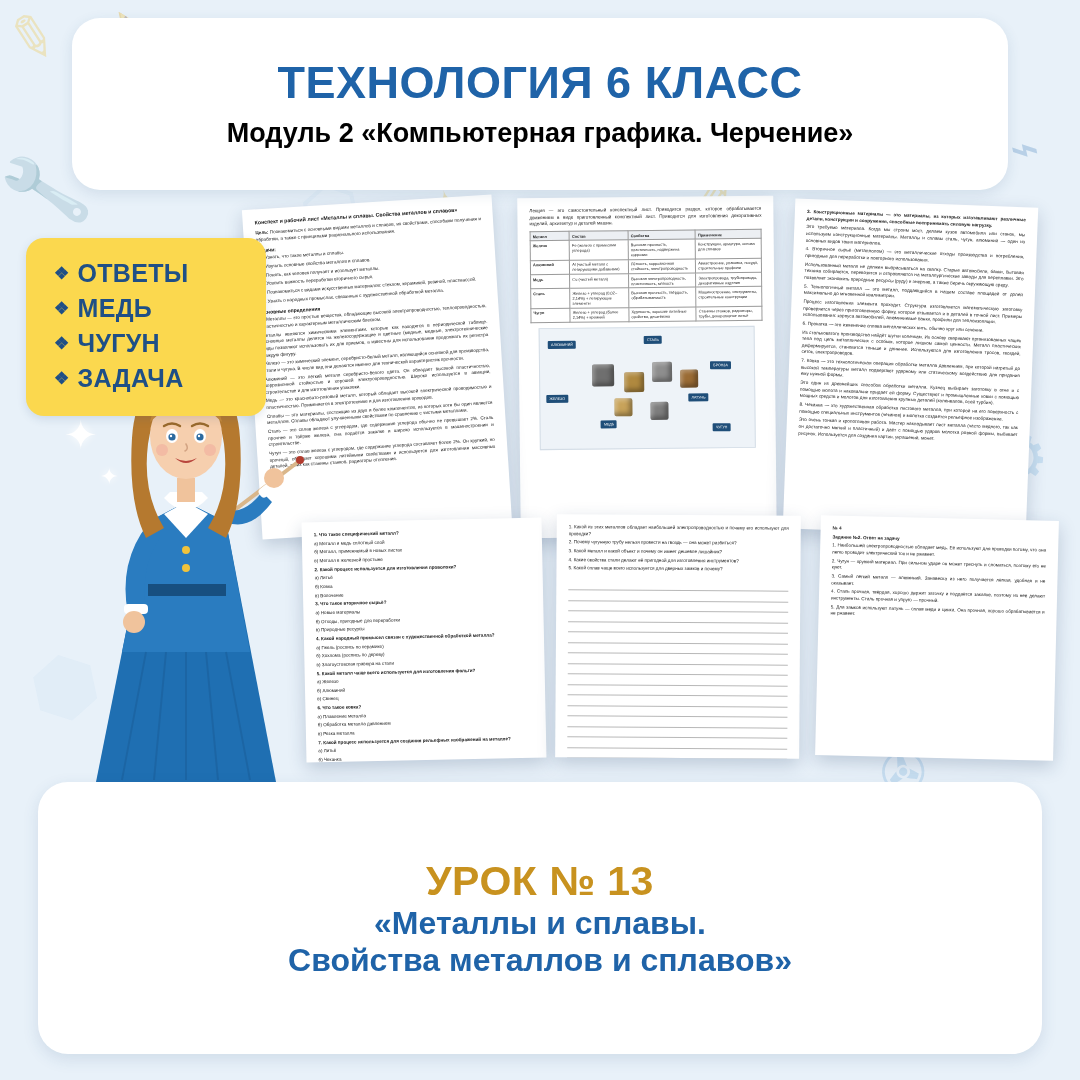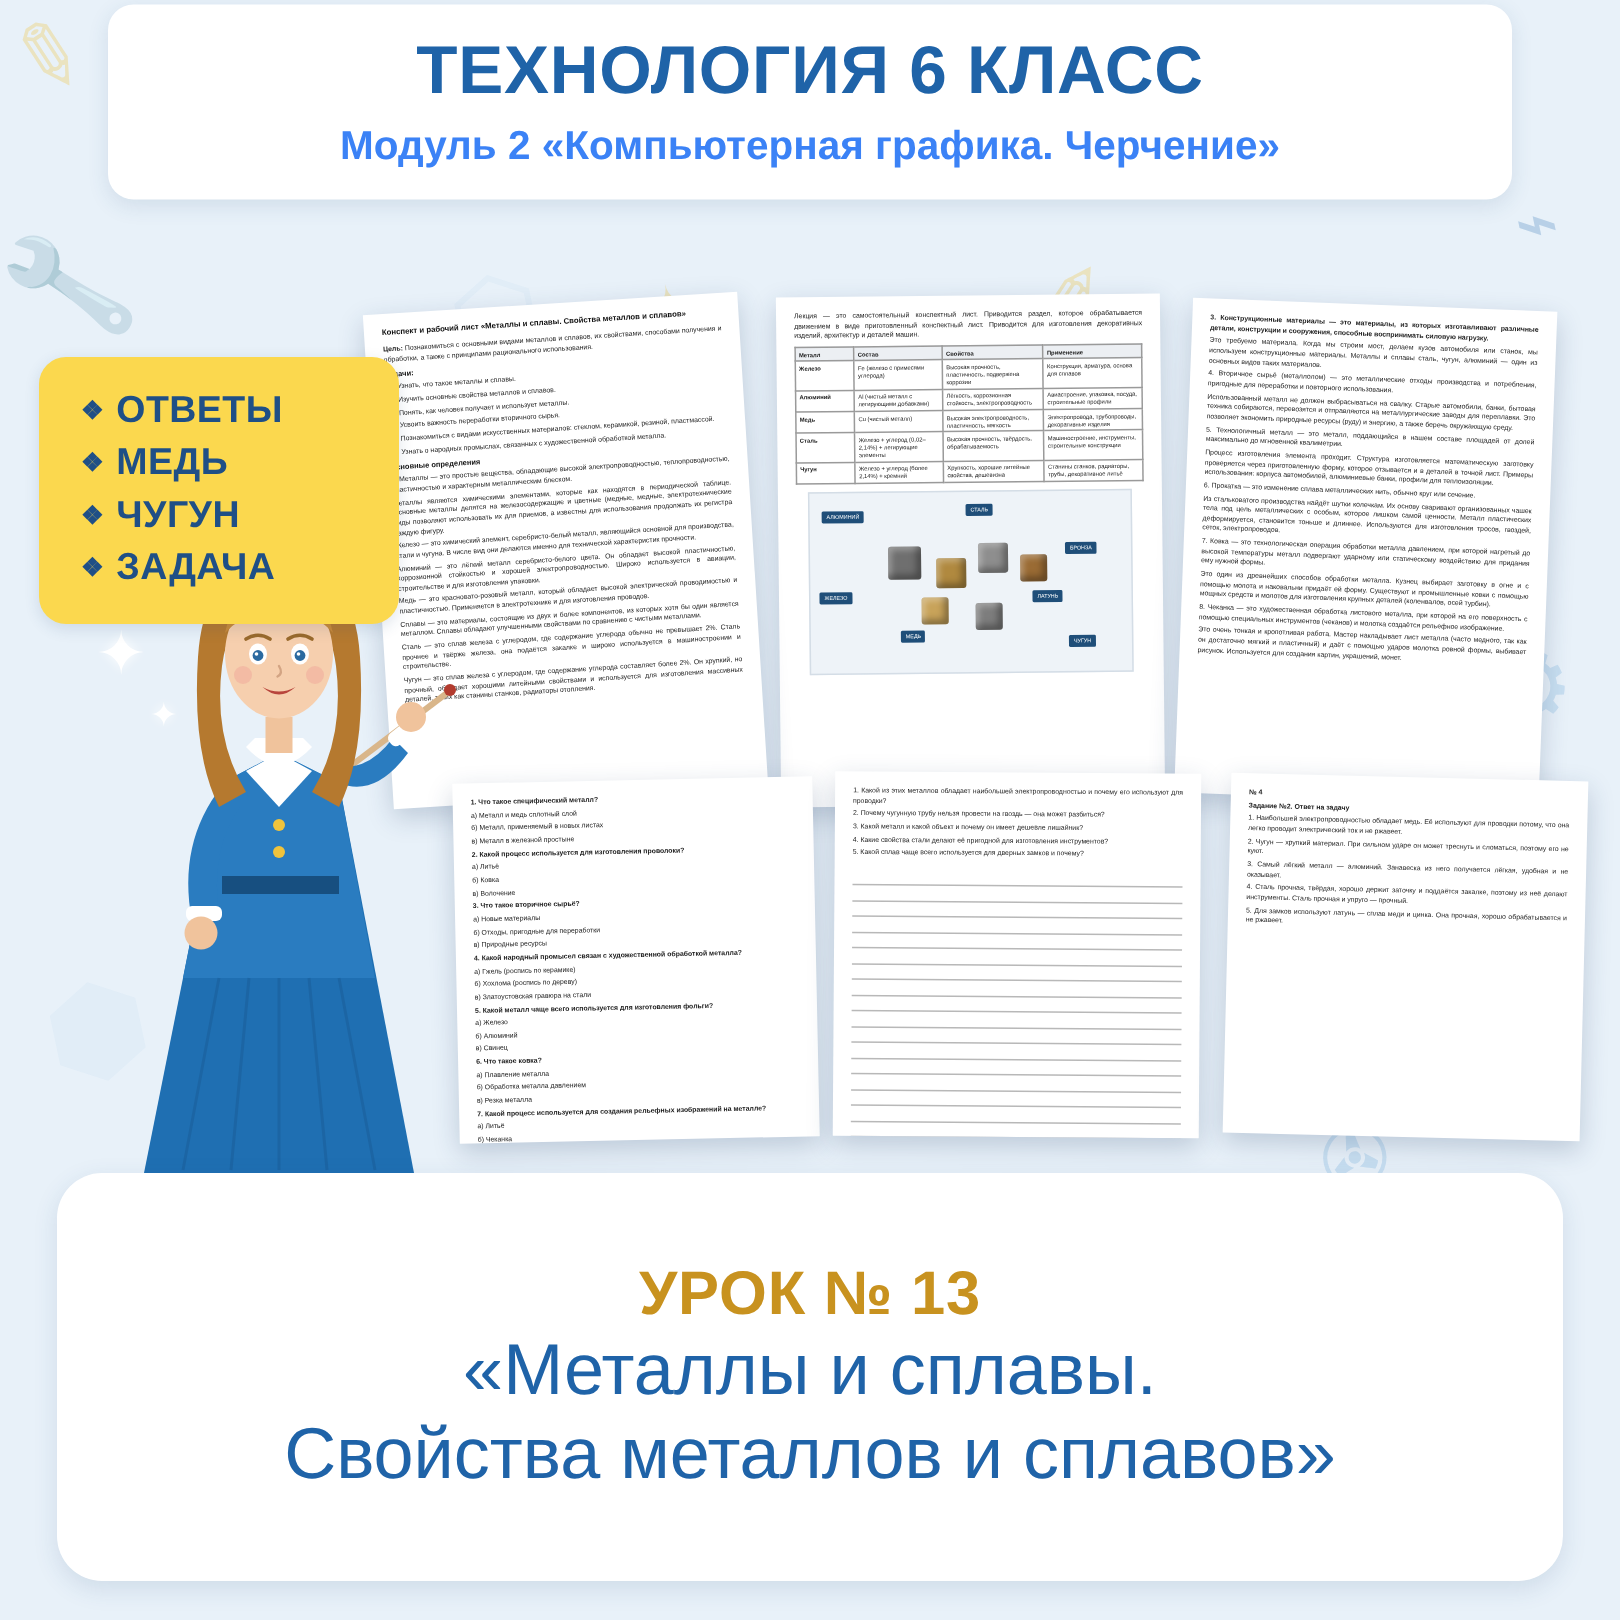--- a/index.html
+++ b/index.html
@@ -36,45 +36,45 @@
     user-select: none;
   }
   .doodle.blue { color: #7fb4e0; }
   .doodle.dark { color: #4a85bd; }
   .doodle.pale { color: #cfe3f3; }
 
   
   .header-card {
     position: absolute;
     left: 72px;
-    top: 3px;
+    top: 18px;
     width: 936px;
-    height: 130px;
+    height: 172px;
     background: #ffffff;
-    border-radius: 17px;
+    border-radius: 28px;
     box-shadow: 0 4px 14px rgba(40,80,120,.12);
     display: flex;
     flex-direction: column;
     align-items: center;
     justify-content: center;
     z-index: 6;
   }
   .header-title {
     font-size: 45px;
     font-weight: bold;
     color: #1f63a8;
     letter-spacing: .5px;
     text-align: center;
     line-height: 1.05;
   }
   .header-sub {
     margin-top: 12px;
     font-size: 27px;
     font-weight: bold;
-    color: #3b82f6;
+    color: #000000;
     text-align: center;
   }
 
   
   .badge-card {
     position: absolute;
     left: 26px;
     top: 238px;
     width: 220px;
     padding: 18px 10px 20px 10px;
@@ -123,22 +123,22 @@
   }
   .lesson-kind {
     font-size: 41px;
     font-weight: bold;
     color: #c8921f;
     letter-spacing: .3px;
     margin-top: 2px;
     text-align: center;
   }
   .lesson-name {
-    font-size: 48px;
-    font-weight: normal;
+    font-size: 32px;
+    font-weight: bold;
     color: #1f63a8;
     text-align: center;
     line-height: 1.15;
   }
 
   
   .character {
     position: absolute;
     left: 36px;
     top: 352px;

